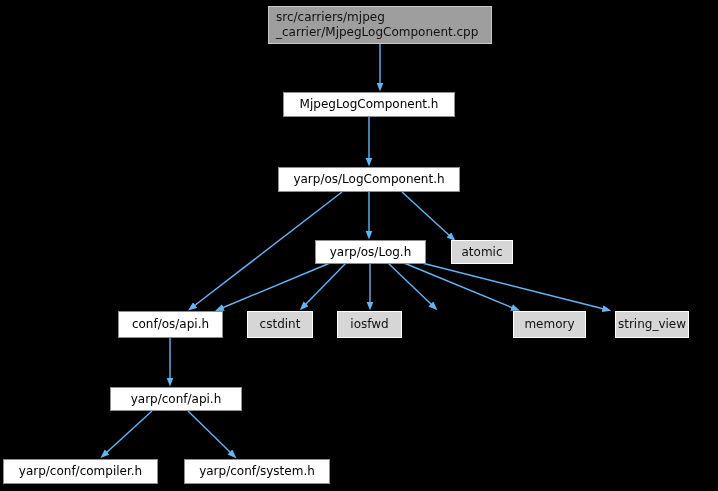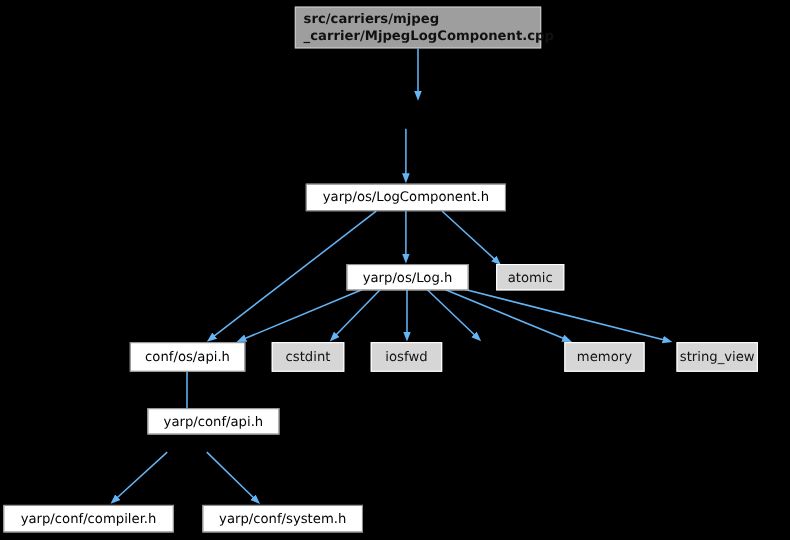--- a/index.html
+++ b/index.html
@@ -38,21 +38,20 @@
     line-height: 15px;
     white-space: pre-line;
     text-align: left;
   }
   .node.main {
     background: var(--main-fill, #9e9e9e);
     border: 1px solid var(--main-border, #c9c9c9);
     color: var(--main-text, #111);
     justify-content: flex-start;
     padding: 0 7px;
-    font-weight: bold;
   }
   .node.header {
     background: var(--header-fill, #fff);
     border: 1px solid var(--header-border, #8f8f8f);
     color: var(--header-text, #000);
   }
   .node.system {
     background: var(--system-fill, #d6d6d6);
     border: 1px solid var(--system-border, #fff);
     color: var(--system-text, #111);
@@ -80,25 +79,26 @@
     <line x1="388" y1="263" x2="432" y2="305" marker-end="url(#ah)"></line>
     <line x1="404" y1="263" x2="513" y2="308" marker-end="url(#ah)"></line>
     <line x1="422" y1="263" x2="604" y2="309" marker-end="url(#ah)"></line>
     <line x1="170" y1="338" x2="170" y2="379" marker-end="url(#ah)"></line>
     <line x1="152" y1="411" x2="106" y2="453" marker-end="url(#ah)"></line>
     <line x1="188" y1="411" x2="231" y2="453" marker-end="url(#ah)"></line>
   </svg>
 
   <div class="node main" style="left:268px; top:6px;   width:224px; height:38px;">src/carriers/mjpeg
 _carrier/MjpegLogComponent.cpp</div>
+  <div class="node header" style="left:283px; top:92px;  width:172px; height:25px;">MjpegLogComponent.h</div>
   <div class="node header" style="left:278px; top:167px; width:182px; height:25px;">yarp/os/LogComponent.h</div>
   <div class="node header" style="left:315px; top:240px; width:111px; height:24px;">yarp/os/Log.h</div>
   <div class="node system" style="left:451px; top:240px; width:62px;  height:24px;">atomic</div>
   <div class="node header" style="left:118px; top:311px; width:105px; height:27px;">conf/os/api.h</div>
   <div class="node system" style="left:247px; top:311px; width:66px;  height:27px;">cstdint</div>
   <div class="node system" style="left:337px; top:311px; width:65px;  height:27px;">iosfwd</div>
   <div class="node system" style="left:513px; top:311px; width:73px;  height:27px;">memory</div>
   <div class="node system" style="left:615px; top:311px; width:74px;  height:27px;">string_view</div>
-  <div class="node header" style="left:110px; top:371px; width:120px; height:24px;margin-left:24px;">yarp/conf/api.h</div>
+  <div class="node header" style="left:110px; top:387px; width:132px; height:24px;">yarp/conf/api.h</div>
   <div class="node header" style="left:3px;   top:459px; width:155px; height:25px;">yarp/conf/compiler.h</div>
   <div class="node header" style="left:184px; top:459px; width:146px; height:25px;">yarp/conf/system.h</div>
 
 </div>
 
 </body></html>

